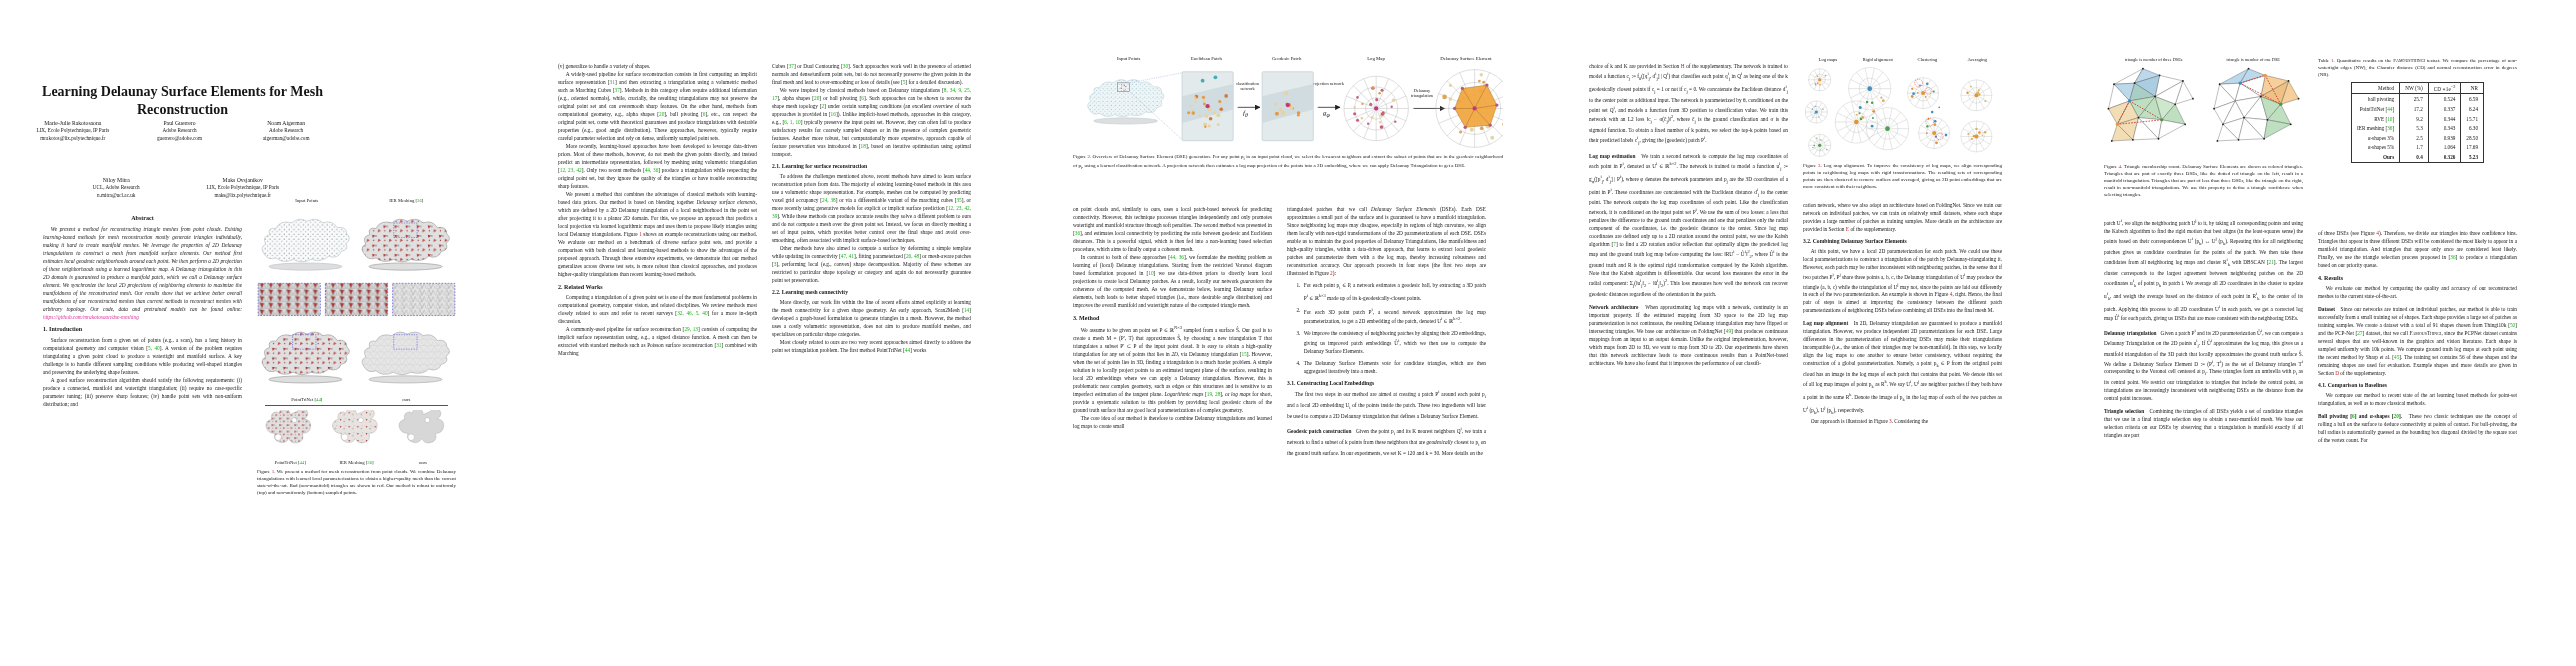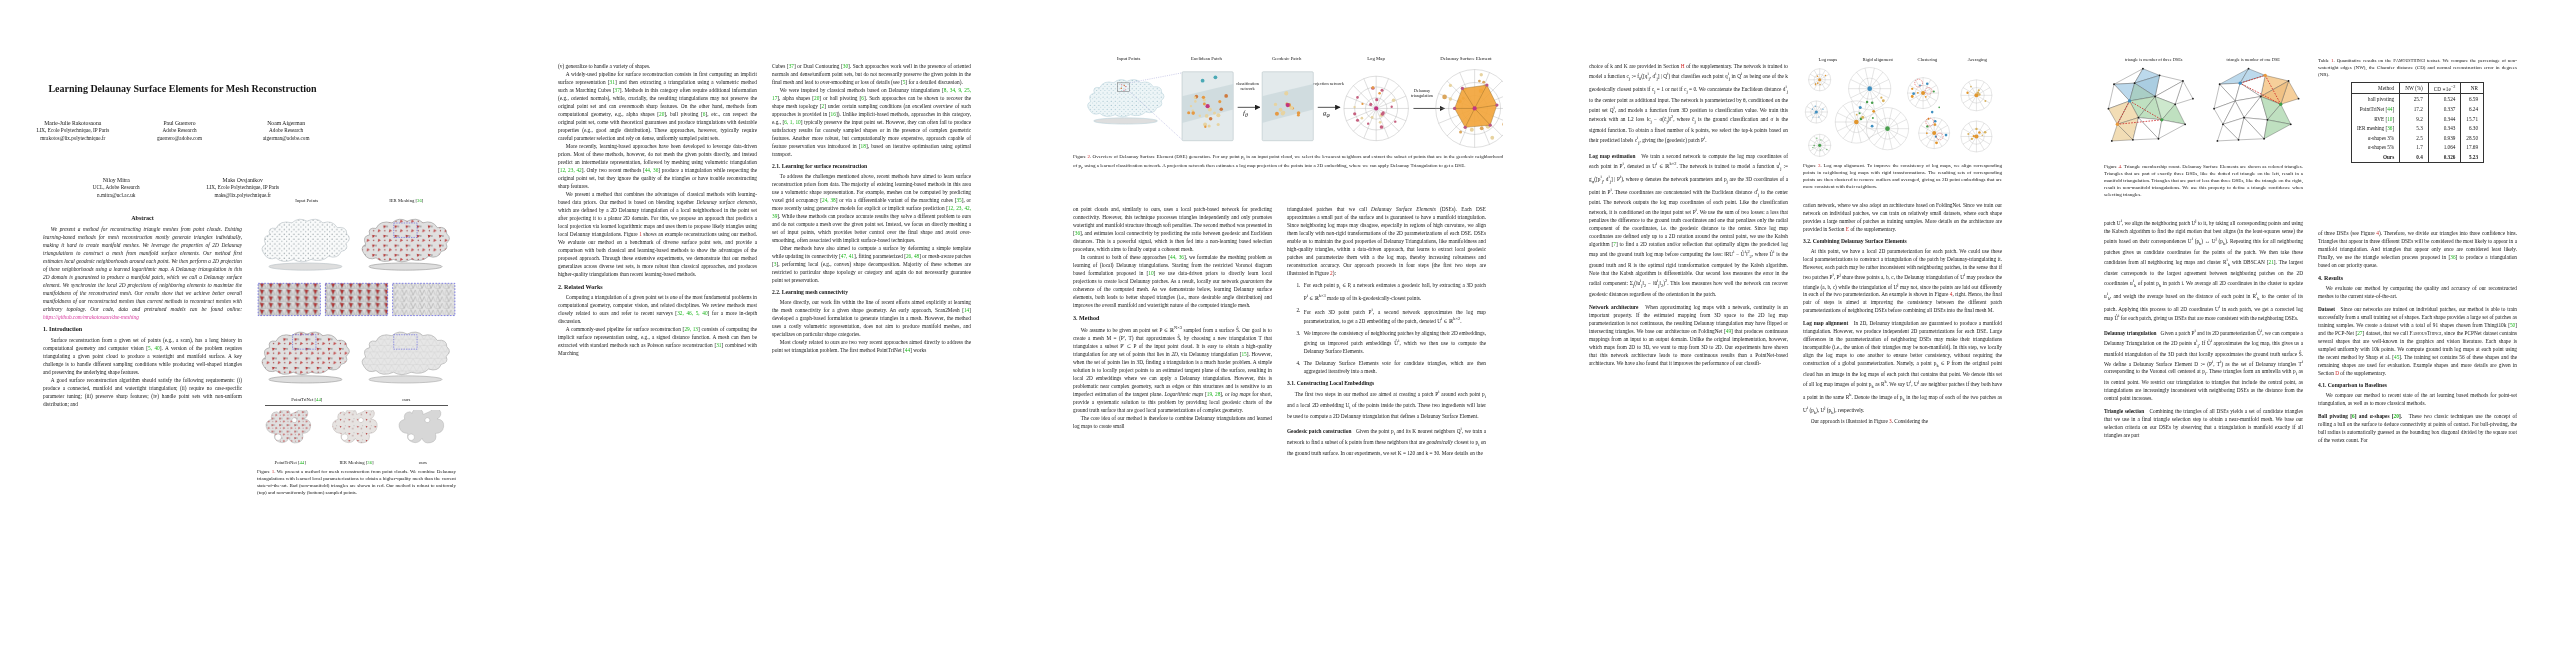--- a/index.html
+++ b/index.html
@@ -2,21 +2,21 @@
 <html lang="en" style="font-size:9px"><head>
 <meta charset="utf-8">
 <style>
   html,body{margin:0;padding:0;}
   body{width:2576px;height:667px;background:#ffffff;position:relative;
        font-family:"Liberation Serif","DejaVu Serif",serif;color:#161616;}
   .page{position:absolute;top:0;width:515px;height:667px;background:#fff;overflow:hidden;}
   .arxiv{position:absolute;left:7.8px;top:662px;transform:rotate(-90deg);transform-origin:0 0;
          width:489px;font-size:9.7px;color:#8f8f8f;letter-spacing:0.2px;white-space:nowrap;}
   .title{position:absolute;left:31px;top:83px;width:303px;text-align:center;
-         font-size:10px;font-weight:bold;line-height:1.25;}
+         font-size:14px;font-weight:bold;line-height:1.25;}
   .authrow{position:absolute;display:flex;justify-content:space-around;text-align:center;}
   .r1{left:19.5px;top:119px;width:320px;}
   .r2{left:53px;top:176px;width:253px;}
   .auth{min-width:83px;}
   .an{font-size:5.7px;line-height:1.45;}
   .aa,.ae{font-size:5.2px;line-height:1.4;}
   .col{position:absolute;width:199px;overflow:hidden;}
   .p{font-size:5.3px;line-height:8px;text-align:justify;margin:0;hyphens:auto;}
   .ind{text-indent:7.8px;}
   .h1{font-size:6.1px;font-weight:bold;margin:5.6px 0 3.3px 0;}

